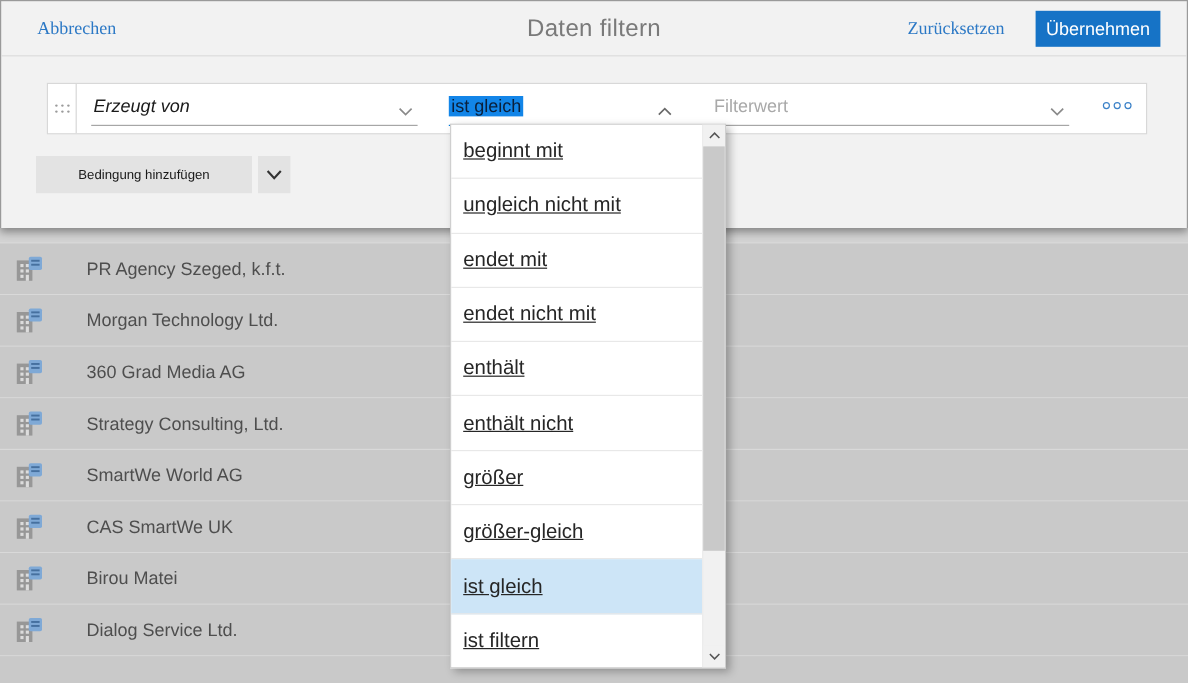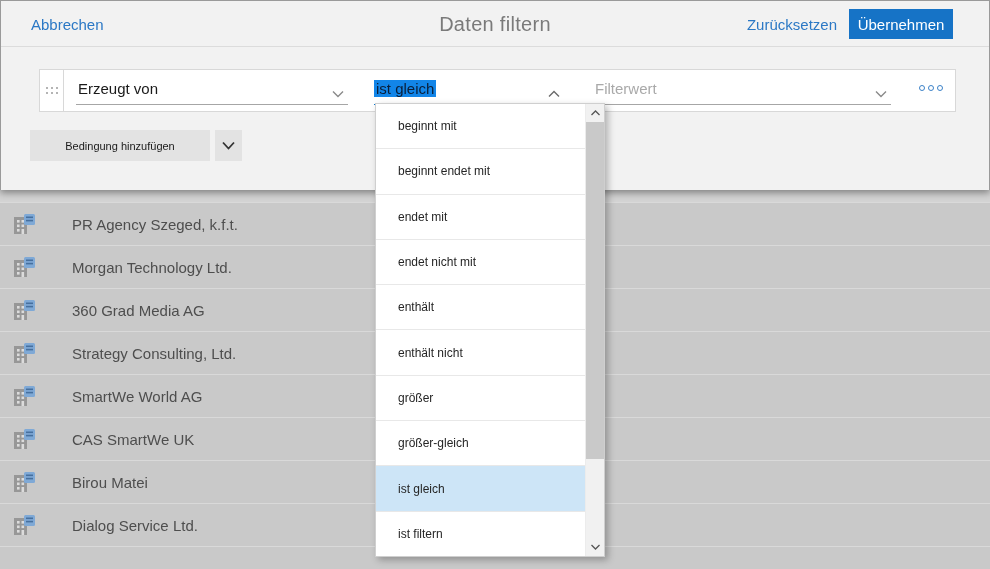--- a/index.html
+++ b/index.html
@@ -14,44 +14,44 @@
   .list-row .co-icon { width:26px; height:26px; margin-left:11px; flex:0 0 auto; }
   .list-row .co-label { margin-left:35px; font-size:15px; color:#4e4e4e; }
   .list-filler { height:22px; background:#c9c9c9; }
 
   
   .dialog { position:absolute; left:0; top:0; width:990px; height:190px; z-index:10;
             background:#f2f2f2; border:1px solid #9a9a9a; border-bottom:none;
             box-shadow:0 3px 7px rgba(0,0,0,0.38); }
   .topbar { position:absolute; left:0; top:0; right:0; height:46px; border-bottom:1px solid #dcdcdc; }
   .link { position:absolute; top:0; height:46px; display:flex; align-items:center;
-          color:#2b78c5; font-size:15px; cursor:pointer; }
+          color:#2b78c5; font-size:15px; cursor:pointer;font-family:Liberation Serif, serif; }
   .link.cancel { left:30px; }
   .link.reset { right:152px; }
   .dlg-title { position:absolute; left:0; right:0; top:0; height:46px; display:flex;
                align-items:center; justify-content:center; color:#7a7a7a; font-size:20px;
                font-weight:400; letter-spacing:0.3px; pointer-events:none; }
-  .apply-btn { position:absolute; right:36px; top:8px; width:104px; height:30px;
+  .apply-btn { position:absolute; right:22px; top:8px; width:104px; height:30px;
                background:#1673c6; color:#ffffff; font-size:15px; border:none;
                display:flex; align-items:center; justify-content:center; cursor:pointer; }
 
   
   .cond-card { position:absolute; left:38px; top:68px; width:917px; height:43px;
                background:#ffffff; border:1px solid #d8d8d8; }
   .drag-cell { position:absolute; left:0; top:0; bottom:0; width:24px;
                border-right:1px solid #d8d8d8; display:flex; align-items:center;
                justify-content:center; cursor:grab; }
   .dots { display:flex; flex-direction:column; gap:3px; }
   .dots .dr { display:flex; gap:3px; }
   .dots i { width:2px; height:2px; background:#9b9b9b; border-radius:50%; display:block; }
 
   .cbx { position:absolute; top:2px; height:33px; border-bottom:1px solid #a6a6a6;
          display:flex; align-items:center; font-size:15px; color:#1a1a1a; cursor:pointer; }
   .cbx .chev { position:absolute; right:4px; top:12px; color:#8a8a8a; }
-  .cbx1 { left:36px; width:272px; padding-left:2px; }
+  .cbx1 { left:36px; width:272px; padding-left:2px;font-style:italic; }
   .cbx2 { left:334px; width:190px; border-bottom:1px solid #0078d7; }
   .cbx2 .sel-text { background:#1285e8; color:#0a1f3a; padding:0 2px; }
   .cbx3 { left:551px; width:300px; }
   .cbx3 input { border:none; outline:none; background:transparent; font-size:15px;
                 font-family:inherit; width:250px; padding-left:4px; color:#1d4ed8; }
   .cbx3 input::placeholder { color:#a9a9a9; }
   .more-dots { position:absolute; left:879px; top:15px; display:flex; gap:3px; cursor:pointer; }
   .more-dots i { width:6px; height:6px; border:1.6px solid #3c82c8; border-radius:50%; display:block; }
 
   .add-btn { position:absolute; left:29px; top:129px; width:180px; height:31px;
@@ -59,22 +59,22 @@
              color:#1a1a1a; display:flex; align-items:center; justify-content:center; cursor:pointer; }
   .add-chev-btn { position:absolute; left:214px; top:129px; width:27px; height:31px;
              background:#e3e3e3; border:none; display:flex; align-items:center;
              justify-content:center; color:#333333; cursor:pointer; }
 
   
   .dropdown { position:absolute; left:375px; top:103px; width:230px; height:454px; z-index:30;
               background:#ffffff; border:1px solid #cfcfcf;
               box-shadow:3px 3px 7px rgba(0,0,0,0.28); display:flex; }
   .dd-items { flex:1; display:flex; flex-direction:column; }
-  .dd-item { flex:1; display:flex; align-items:center; padding-left:22px;
-             font-size:12px; color:#262626; border-bottom:1px solid #e8e8e8; cursor:pointer; }
+  .dd-item { flex:1; display:flex; align-items:center; padding-left:10px;
+             font-size:17px; color:#262626; border-bottom:1px solid #e8e8e8; cursor:pointer;text-decoration:underline; }
   .dd-item:last-child { border-bottom:none; }
   .dd-item.selected { background:#cde5f7; }
   .scrollbar { width:19px; background:#f1f1f1; position:relative; flex:0 0 auto;
                border-left:1px solid #ececec; }
   .sb-btn { position:absolute; left:0; width:100%; height:18px; background:#f1f1f1;
             display:flex; align-items:center; justify-content:center; color:#555555; cursor:pointer; }
   .sb-up { top:0; } .sb-down { bottom:0; }
   .sb-thumb { position:absolute; left:0; top:18px; width:100%; height:337px;
               background:#c9c9c9; cursor:pointer; }
 </style>
@@ -269,21 +269,21 @@
   <button class="add-chev-btn">
     <svg width="13" height="9" viewBox="0 0 13 9">
         <polyline points="1,1.5 6.5,7.5 12,1.5" fill="none" stroke="#333333" stroke-width="1.8"></polyline>
       </svg>
   </button>
 </div>
 
 <div class="dropdown">
   <div class="dd-items">
     <div class="dd-item">beginnt mit</div>
-    <div class="dd-item">beginnt endet mit</div>
+    <div class="dd-item">ungleich nicht mit</div>
     <div class="dd-item">endet mit</div>
     <div class="dd-item">endet nicht mit</div>
     <div class="dd-item">enthält</div>
     <div class="dd-item">enthält nicht</div>
     <div class="dd-item">größer</div>
     <div class="dd-item">größer-gleich</div>
     <div class="dd-item selected">ist gleich</div>
     <div class="dd-item">ist filtern</div>
   </div>
   <div class="scrollbar">

